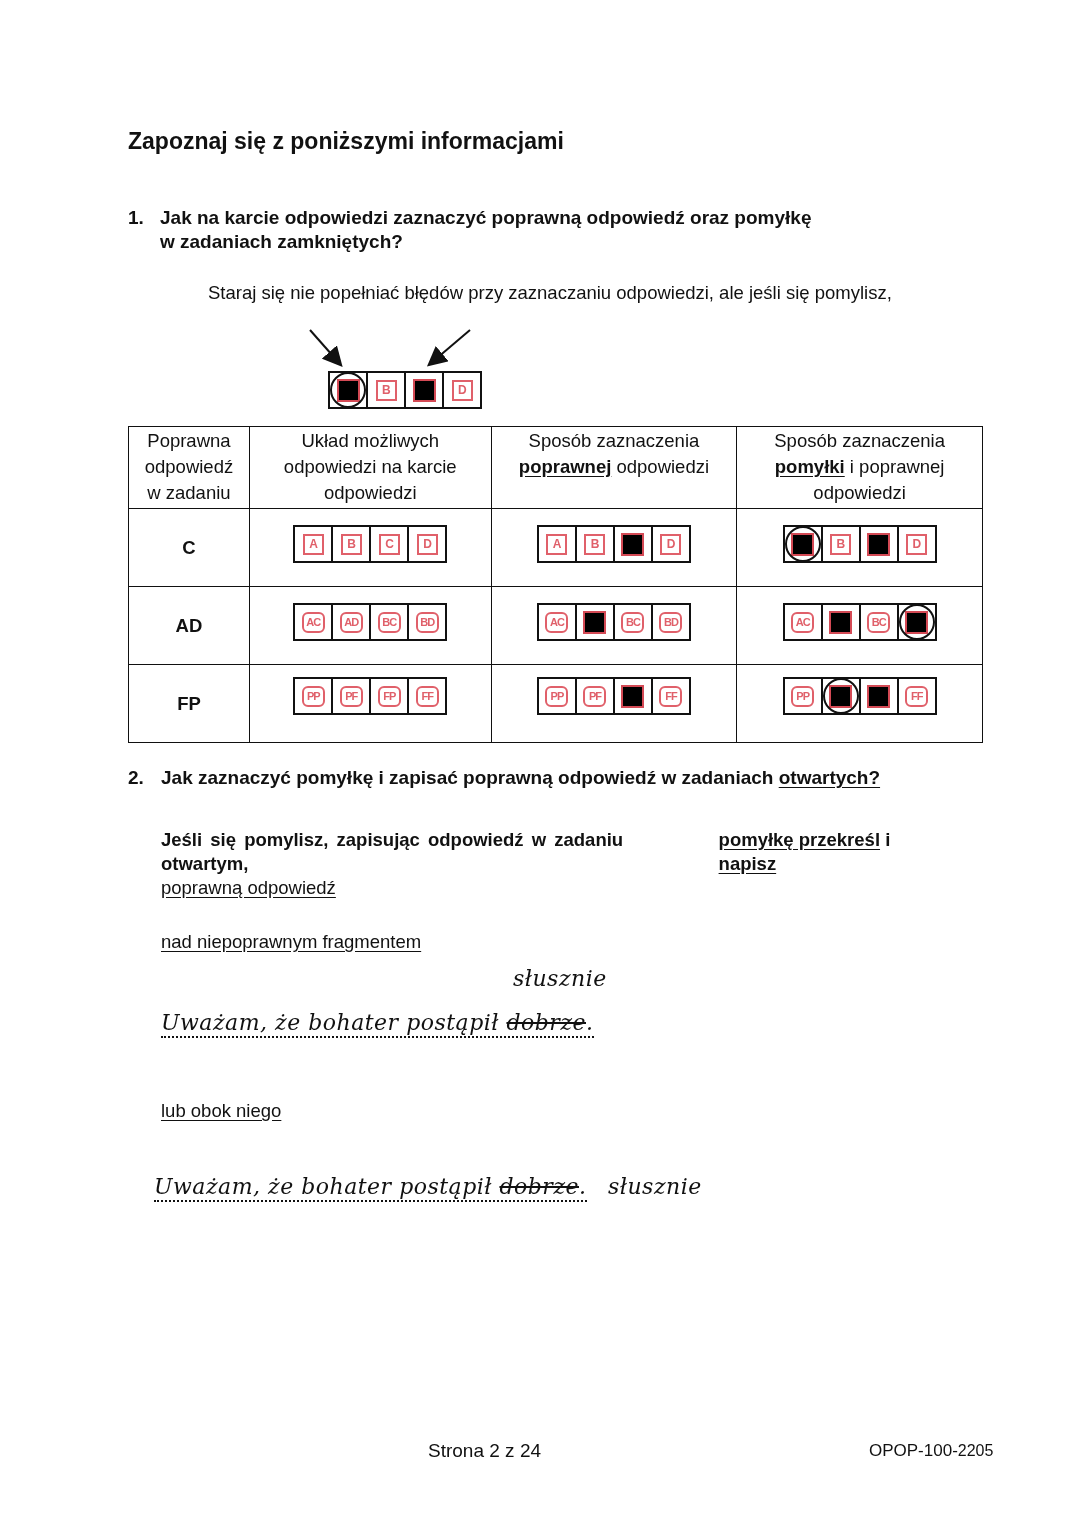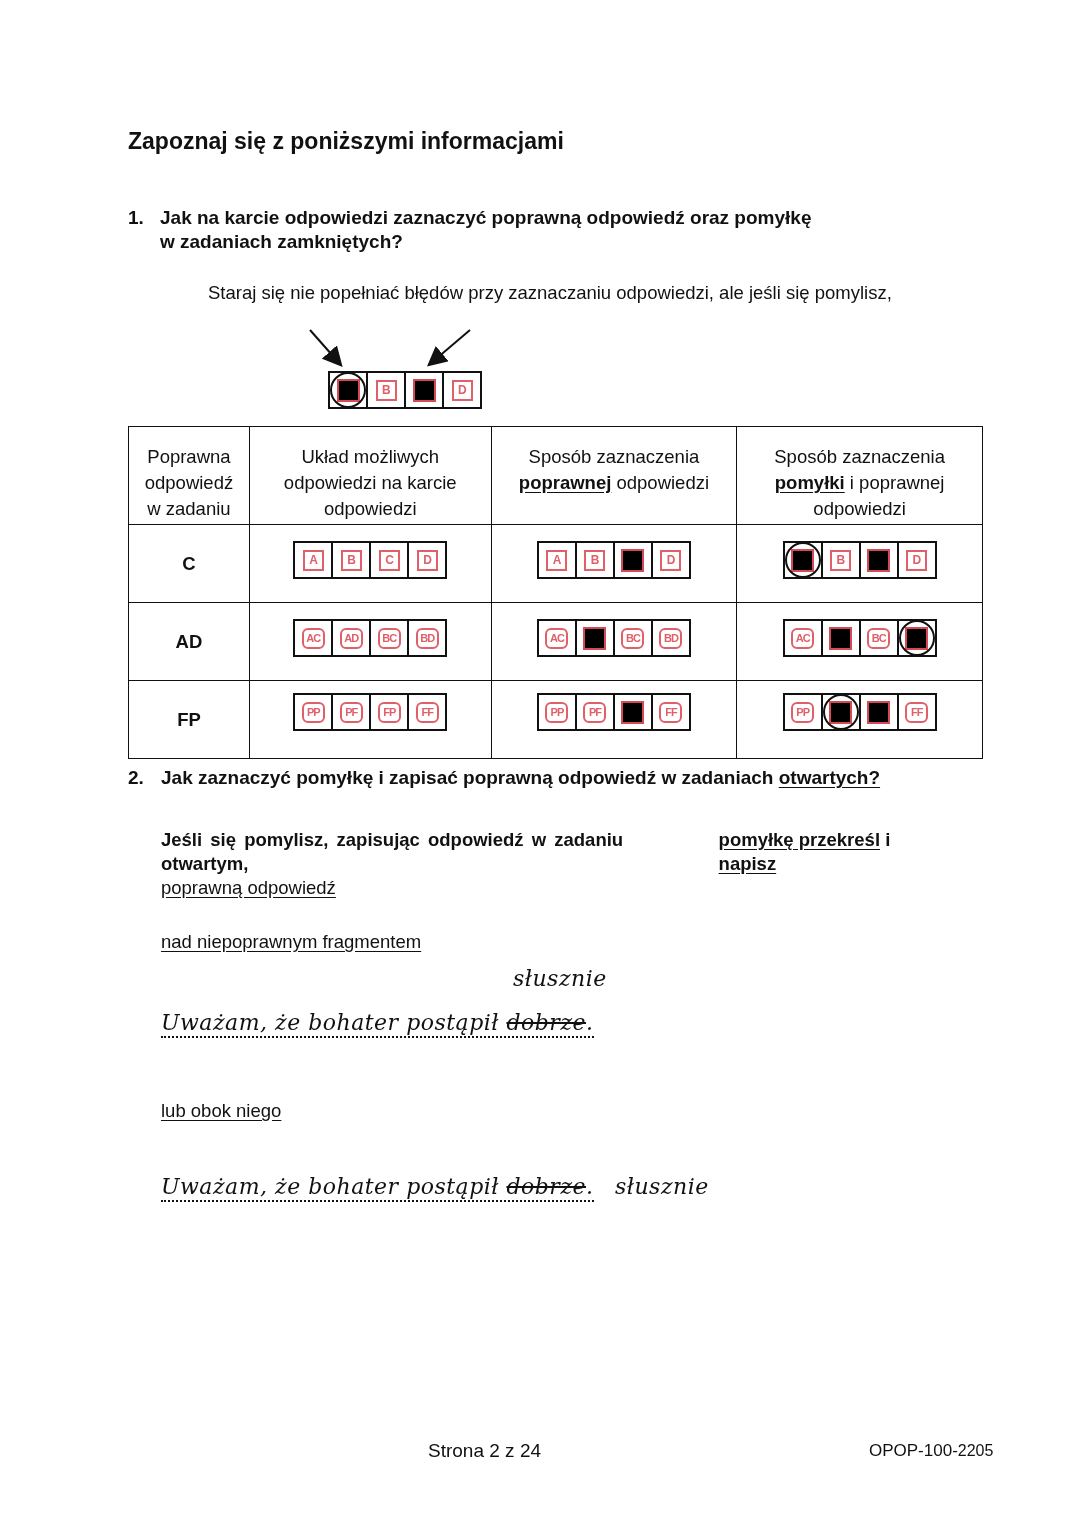--- a/index.html
+++ b/index.html
@@ -22,21 +22,21 @@
   .opt.two { font-size: 11px; width: 19px; letter-spacing: -1px; border-radius: 6px; }
   .filled { width: 19px; height: 19px; background: #000; border: 2px solid #d44a55; }
   .circle { position: absolute; width: 32px; height: 32px; border: 2px solid #111;
             border-radius: 50%; left: 0px; top: -1px; }
 
   
   table.grid { position: absolute; left: 128px; top: 426px; width: 855px;
                border-collapse: collapse; }
   table.grid td { border: 1.5px solid #111; text-align: center; vertical-align: middle;
                   font-size: 18.5px; line-height: 26px; position: relative; padding: 0; }
-  table.grid tr.head td { height: 80px; vertical-align: top; padding-top: 17px; }
+  table.grid tr.head td { height: 80px; vertical-align: top; padding-top: 1px; }
   table.grid tr.row td { height: 77px; }
   .rowlbl { font-weight: bold; font-size: 19px; }
   .cellwrap { position: relative; height: 77px; }
 
   .hand { font-family: "DejaVu Serif", serif; font-style: italic; font-size: 22px; letter-spacing: 0.5px; }
   .dotted { border-bottom: 2px dotted #111; padding-bottom: 1px; }
   .strike { text-decoration: line-through; text-decoration-thickness: 2px; }
 
   .footer { font-size: 19px; }
   .code { font-size: 16px; }
@@ -301,19 +301,19 @@
   <div><span class="u">poprawną odpowiedź</span></div>
 </div>
 
 <div class="abs body-txt u" style="left:161px; top:930px;">nad niepoprawnym fragmentem</div>
 <div class="abs hand" style="left:513px; top:966px;">słusznie</div>
 <div class="abs hand" style="left:161px; top:1010px;">
   <span class="dotted"><span>Uważam, że bohater postąpił </span><span class="strike">dobrze</span><span>.</span></span>
 </div>
 
 <div class="abs body-txt u" style="left:161px; top:1099px;">lub obok niego</div>
-<div class="abs hand" style="left:161px; top:1174px;">
+<div class="abs hand" style="left:154px; top:1174px;">
   <span class="dotted"><span>Uważam, że bohater postąpił </span><span class="strike">dobrze</span><span>.</span></span>
   <span style="margin-left:14px;">słusznie</span>
 </div>
 
 <div class="abs footer" style="left:428px; top:1440px;">Strona 2 z 24</div>
 <div class="abs" style="left:869px; top:1441px;"><span style="font-size:17px;">OPOP-100-</span><span class="code">2205</span></div>
 
 </body></html>

